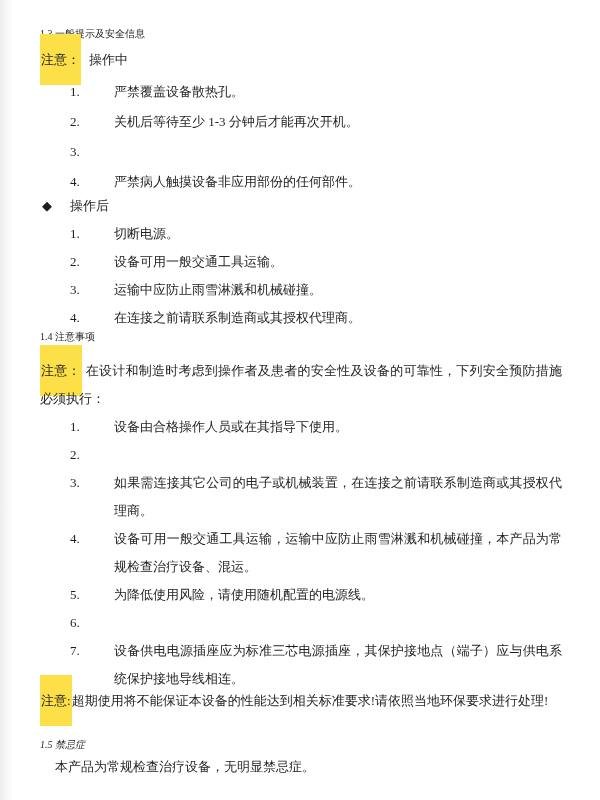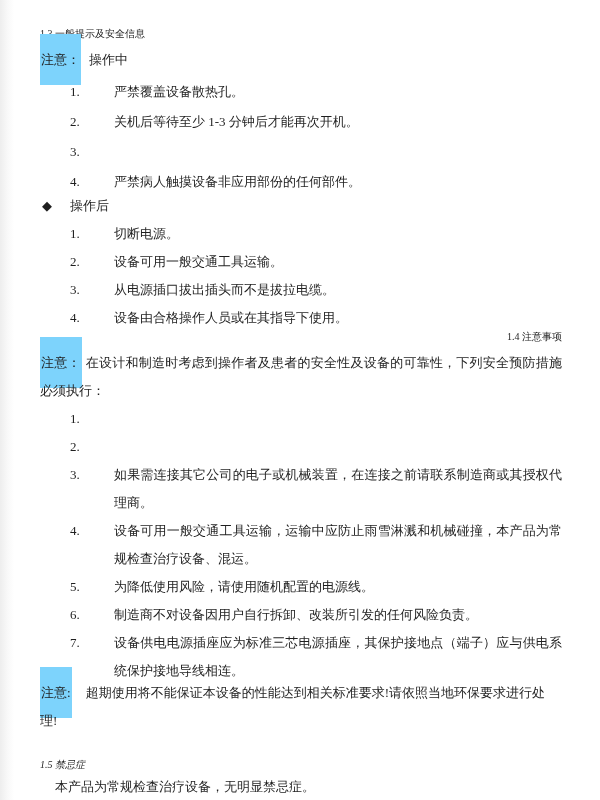--- a/index.html
+++ b/index.html
@@ -24,33 +24,33 @@
     font-size: 13px;
     line-height: 28px;
     color: #1f1f1f;
   }
   .heading {
     font-size: 10px;
     line-height: 20px;
     white-space: nowrap;
   }
   .h13 { margin: 12px 0 0 0; }
-  .h14 { margin: -5px 0 0 0; text-align: right; }
+  .h14 { margin: -5px 0 0 0; }
   .h15 { margin: 20px 0 0 0; font-style: italic; }
   p { margin: 0; }
   .note1 { margin-top: 2px; }
-  .note2 { margin-top: 2px; text-align: justify; }
+  .note2 { margin-top: 10px; text-align: justify; }
   .note3 { margin-top: -6px; }
   .hl {
-    background: #7dd3fc;
+    background: #fde047;
     padding: 18px 1px;
   }
   .note1 .hl { margin-right: 8px; }
   .note2 .hl { margin-right: 4px; }
-  .note3 .hl { margin-right: 14px; }
+  .note3 .hl { margin-right: 0; }
   .list { margin: 0; }
   .list-a { margin-top: 4px; }
   .list-b { margin-top: 2px; }
   .list-c { margin-top: 0; }
   .li {
     display: flex;
     align-items: flex-start;
     padding-left: 30px;
   }
   .list-a .li { margin-bottom: 2px; }
@@ -114,54 +114,54 @@
       <div class="li">
         <span class="li-num">1.</span>
         <span class="li-text">切断电源。</span>
       </div>
       <div class="li">
         <span class="li-num">2.</span>
         <span class="li-text">设备可用一般交通工具运输。</span>
       </div>
       <div class="li">
         <span class="li-num">3.</span>
-        <span class="li-text">从电源插口拔出插头而不是拔拉电缆。</span>
+        <span class="li-text">运输中应防止雨雪淋溅和机械碰撞。</span>
       </div>
       <div class="li">
         <span class="li-num">4.</span>
-        <span class="li-text">设备由合格操作人员或在其指导下使用。</span>
+        <span class="li-text">在连接之前请联系制造商或其授权代理商。</span>
       </div>
     </div>
 
     <div class="heading h14">1.4 注意事项</div>
 
     <p class="note2"><span class="hl">注意：</span><span>在设计和制造时考虑到操作者及患者的安全性及设备的可靠性，下列安全预防措施必须执行：</span></p>
 
     <div class="list list-c">
       <div class="li">
         <span class="li-num">1.</span>
+        <span class="li-text">设备由合格操作人员或在其指导下使用。</span>
       </div>
       <div class="li">
         <span class="li-num">2.</span>
       </div>
       <div class="li">
         <span class="li-num">3.</span>
         <span class="li-text">如果需连接其它公司的电子或机械装置，在连接之前请联系制造商或其授权代理商。</span>
       </div>
       <div class="li">
         <span class="li-num">4.</span>
         <span class="li-text">设备可用一般交通工具运输，运输中应防止雨雪淋溅和机械碰撞，本产品为常规检查治疗设备、混运。</span>
       </div>
       <div class="li">
         <span class="li-num">5.</span>
         <span class="li-text">为降低使用风险，请使用随机配置的电源线。</span>
       </div>
       <div class="li">
         <span class="li-num">6.</span>
-        <span class="li-text">制造商不对设备因用户自行拆卸、改装所引发的任何风险负责。</span>
       </div>
       <div class="li">
         <span class="li-num">7.</span>
         <span class="li-text">设备供电电源插座应为标准三芯电源插座，其保护接地点（端子）应与供电系统保护接地导线相连。</span>
       </div>
     </div>
 
 
     <p class="note3"><span class="hl">注意:</span><span>超期使用将不能保证本设备的性能达到相关标准要求!请依照当地环保要求进行处理!</span></p>
 

